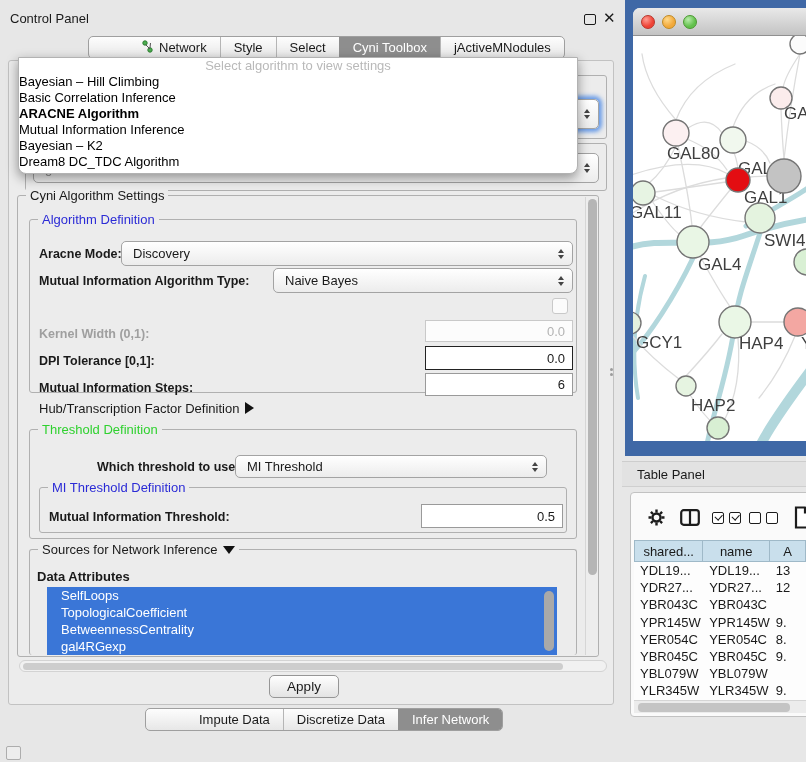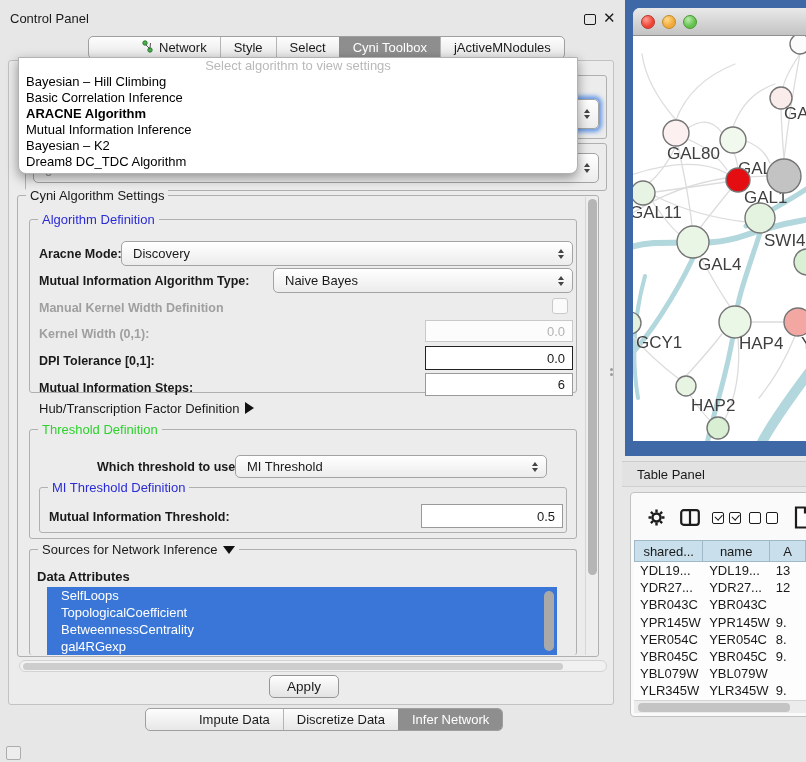--- a/index.html
+++ b/index.html
@@ -48,21 +48,21 @@
 
   .tri-right { display:inline-block; width:0; height:0; border-top:6px solid transparent; border-bottom:6px solid transparent;
                border-left:9px solid #111; vertical-align:-1px; margin-left:6px; }
   .tri-down  { display:inline-block; width:0; height:0; border-left:6px solid transparent; border-right:6px solid transparent;
                border-top:8px solid #111; vertical-align:0px; margin-left:5px; }
 
   
   .dropdown { left:18px; top:57px; width:560px; background:#fff; border:1px solid #b2b2b2;
               border-radius:0 0 8px 8px; box-shadow:0 4px 12px rgba(0,0,0,.4); z-index:30; padding-bottom:3px; }
   .dd-head { height:16px; line-height:16px; text-align:center; color:#b9b9b9; font-size:13px; }
-  .dd-item { height:16px; line-height:16px; font-size:13px; padding-left:7px; color:#000; }
+  .dd-item { height:16px; line-height:16px; font-size:13px; padding-left:0; color:#000; }
   .dd-item.bold { font-weight:bold; }
 
   
   .vscroll { position:absolute; background:#ededed; border-left:1px solid #d6d6d6; }
   .vthumb  { position:absolute; background:#b5b5b5; border-radius:5px; }
   .hscroll { position:absolute; background:#f1f1f1; border:1px solid #d3d3d3; border-radius:7px; }
   .hthumb  { position:absolute; background:#cdcdcd; border-radius:5px; }
 
   .attr-list { position:absolute; overflow:hidden; }
   .attr-item { height:17px; line-height:17px; font-size:13px; padding-left:14px; color:#fff; background:#3a76d7; }
@@ -175,21 +175,20 @@
       </span>
   </div>
   <div class="blabel" style="left:30px; top:213px;">Mutual Information Algorithm Type:</div>
   <div class="combo" style="left:264px; top:207px; width:300px; height:25px;">
     <span>Naive Bayes</span>
     <span class="spin">
         <i class="up"></i>
         <i class="dn"></i>
       </span>
   </div>
-  <div class="blabel dis" style="left:30px; top:240px;">Manual Kernel Width Definition</div>
   <div class="checkbox" style="left:543px; top:237px;"></div>
   <div class="blabel dis" style="left:30px; top:266px;">Kernel Width (0,1):</div>
   <div class="field dis" style="left:416px; top:259px; width:148px; height:22px;">
       <span>0.0</span>
     </div>
   <div class="blabel" style="left:30px; top:293px;">DPI Tolerance [0,1]:</div>
   <div class="field hot" style="left:416px; top:285px; width:148px; height:24px;">
       <span>0.0</span>
     </div>
   <div class="blabel" style="left:30px; top:320px;">Mutual Information Steps:</div>

